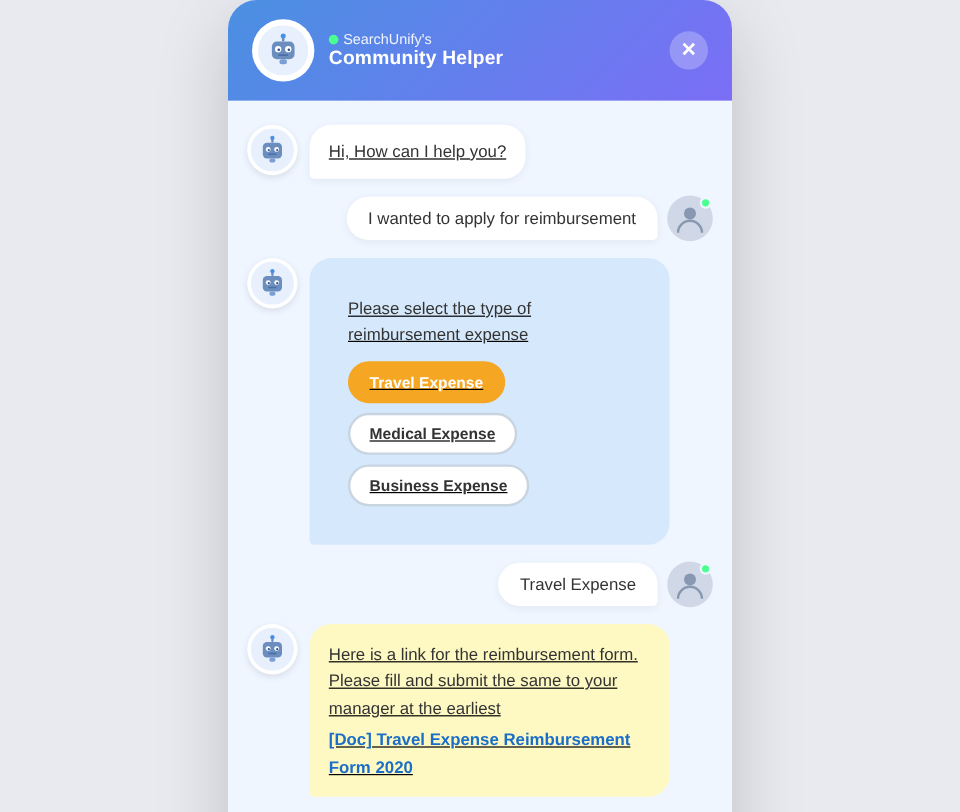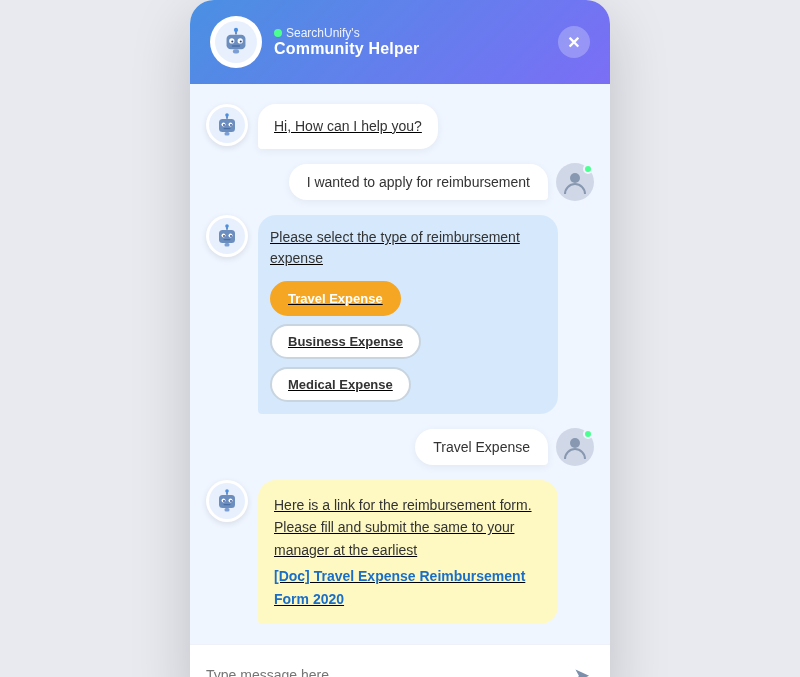--- a/index.html
+++ b/index.html
@@ -178,21 +178,21 @@
       height: 10px;
       background: #4cff91;
       border-radius: 50%;
       border: 2px solid #f0f6ff;
     }
 
     
     .options-bubble {
       background: #d6e9fc;
       border-radius: 18px 18px 18px 4px;
-      padding: 12px;
+      padding: 32px;
       max-width: 300px;
     }
 
     .options-text {
       font-size: 14px;
       color: #333;
       margin-bottom: 12px;
       line-height: 1.5;
     }
 
@@ -359,22 +359,22 @@
           <rect x="14.5" y="21" width="7" height="1.2" rx="0.6" fill="#4a6fa5"></rect>
           <rect x="17" y="8.5" width="2" height="3.5" rx="1" fill="#6c8ebf"></rect>
           <circle cx="18" cy="8" r="1.8" fill="#4a90e2"></circle>
           <rect x="15.5" y="25" width="5" height="3.5" rx="1.5" fill="#7b9fd4"></rect>
         </svg>
       </div>
       <div class="options-bubble">
         <div class="options-text">Please select the type of reimbursement expense</div>
         <div class="options-buttons">
           <button class="option-btn active">Travel Expense</button>
+          <button class="option-btn inactive">Medical Expense</button>
           <button class="option-btn inactive">Business Expense</button>
-          <button class="option-btn inactive">Medical Expense</button>
         </div>
       </div>
     </div>
 
     <div class="user-row">
       <div class="user-bubble">
         <span>Travel Expense</span>
       </div>
       <div class="user-avatar">
         <svg width="28" height="28" viewBox="0 0 28 28" fill="none" xmlns="http://www.w3.org/2000/svg">

